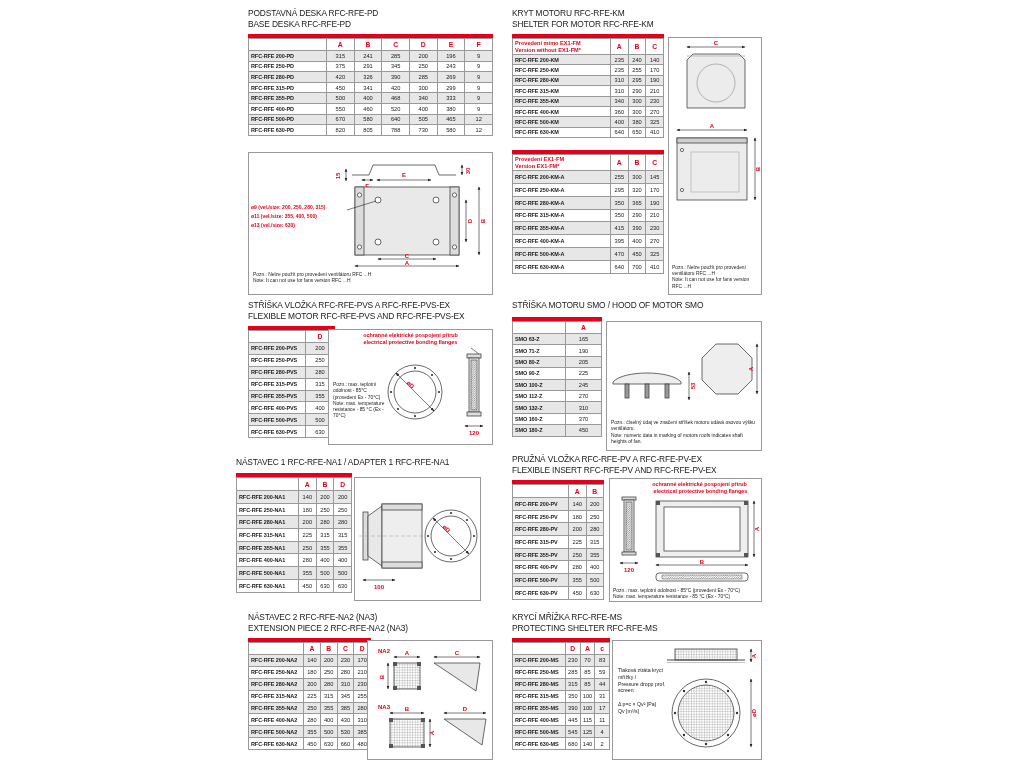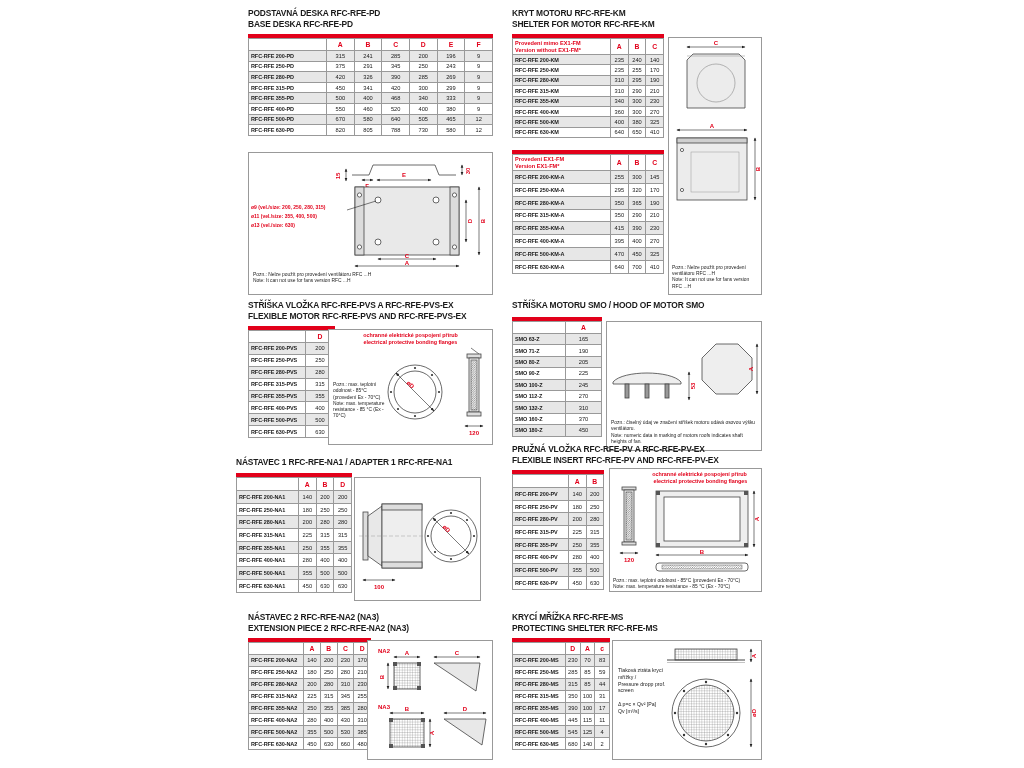--- a/index.html
+++ b/index.html
@@ -1,21 +1,21 @@
 <!DOCTYPE html>
 <html><head>
 <meta charset="utf-8">
 <style>
   :root{ --red:#e2001a; --ink:#1a1a1a; --line:#999; --frame:#3a3a3a; }
   *{ margin:0; padding:0; box-sizing:border-box; }
   html,body{ width:1024px; height:768px; background:#fff; overflow:hidden;
     font-family:"Liberation Sans", sans-serif; }
   .page{ position:relative; width:1024px; height:768px; background:#fff; }
   .sec{ position:absolute; }
-  .ttl{ font-weight:bold; font-size:8.4px; line-height:11px; color:var(--ink);
+  .ttl{ font-weight:normal; font-size:8.4px; line-height:11px; color:var(--ink);
     letter-spacing:-0.15px; white-space:nowrap; }
   .redbar{ height:4px; background:var(--red); margin-top:4px; }
   table.dt{ border-collapse:collapse; table-layout:fixed; background:#fff;
     border:1px solid var(--frame); }
   .dt th,.dt td{ border:1px solid var(--line); overflow:hidden; white-space:nowrap; }
   .dt th{ color:var(--red); font-weight:bold; font-size:6.8px; text-align:center;
     background:#fff; height:12px; }
   .dt th.corner{ text-align:left; font-size:5.6px; line-height:6.5px; padding-left:2px; }
   .dt td{ font-size:5.7px; color:var(--ink); text-align:center; }
   .dt td.rl{ text-align:left; font-weight:bold; font-size:5.5px; padding-left:2px;
@@ -579,21 +579,21 @@
             <circle cx="112" cy="42" r="1.1"></circle>
             <circle cx="80" cy="74" r="1.1"></circle>
             <circle cx="112" cy="74" r="1.1"></circle>
         </g>
         <line class="dl" x1="78" y1="40" x2="114" y2="76" marker-start="url(#as)" marker-end="url(#ae)"></line>
         <text class="dim" x="90" y="52" transform="rotate(45 90 52)">øD</text>
       </svg>
     </div>
   </section>
 
-  <section class="sec" style="left:512px;top:444px;width:224px">
+  <section class="sec" style="left:512px;top:454px;width:224px">
     <div class="ttl">PRUŽNÁ VLOŽKA RFC-RFE-PV A RFC-RFE-PV-EX</div>
     <div class="ttl">FLEXIBLE INSERT RFC-RFE-PV AND RFC-RFE-PV-EX</div>
     <div class="redbar" style="width:92px"></div>
     <table class="dt t-pv" style="width:92px">
       <thead>
           <tr>
             <th class="corner"></th>
             <th>A</th>
             <th>B</th>
           </tr>

